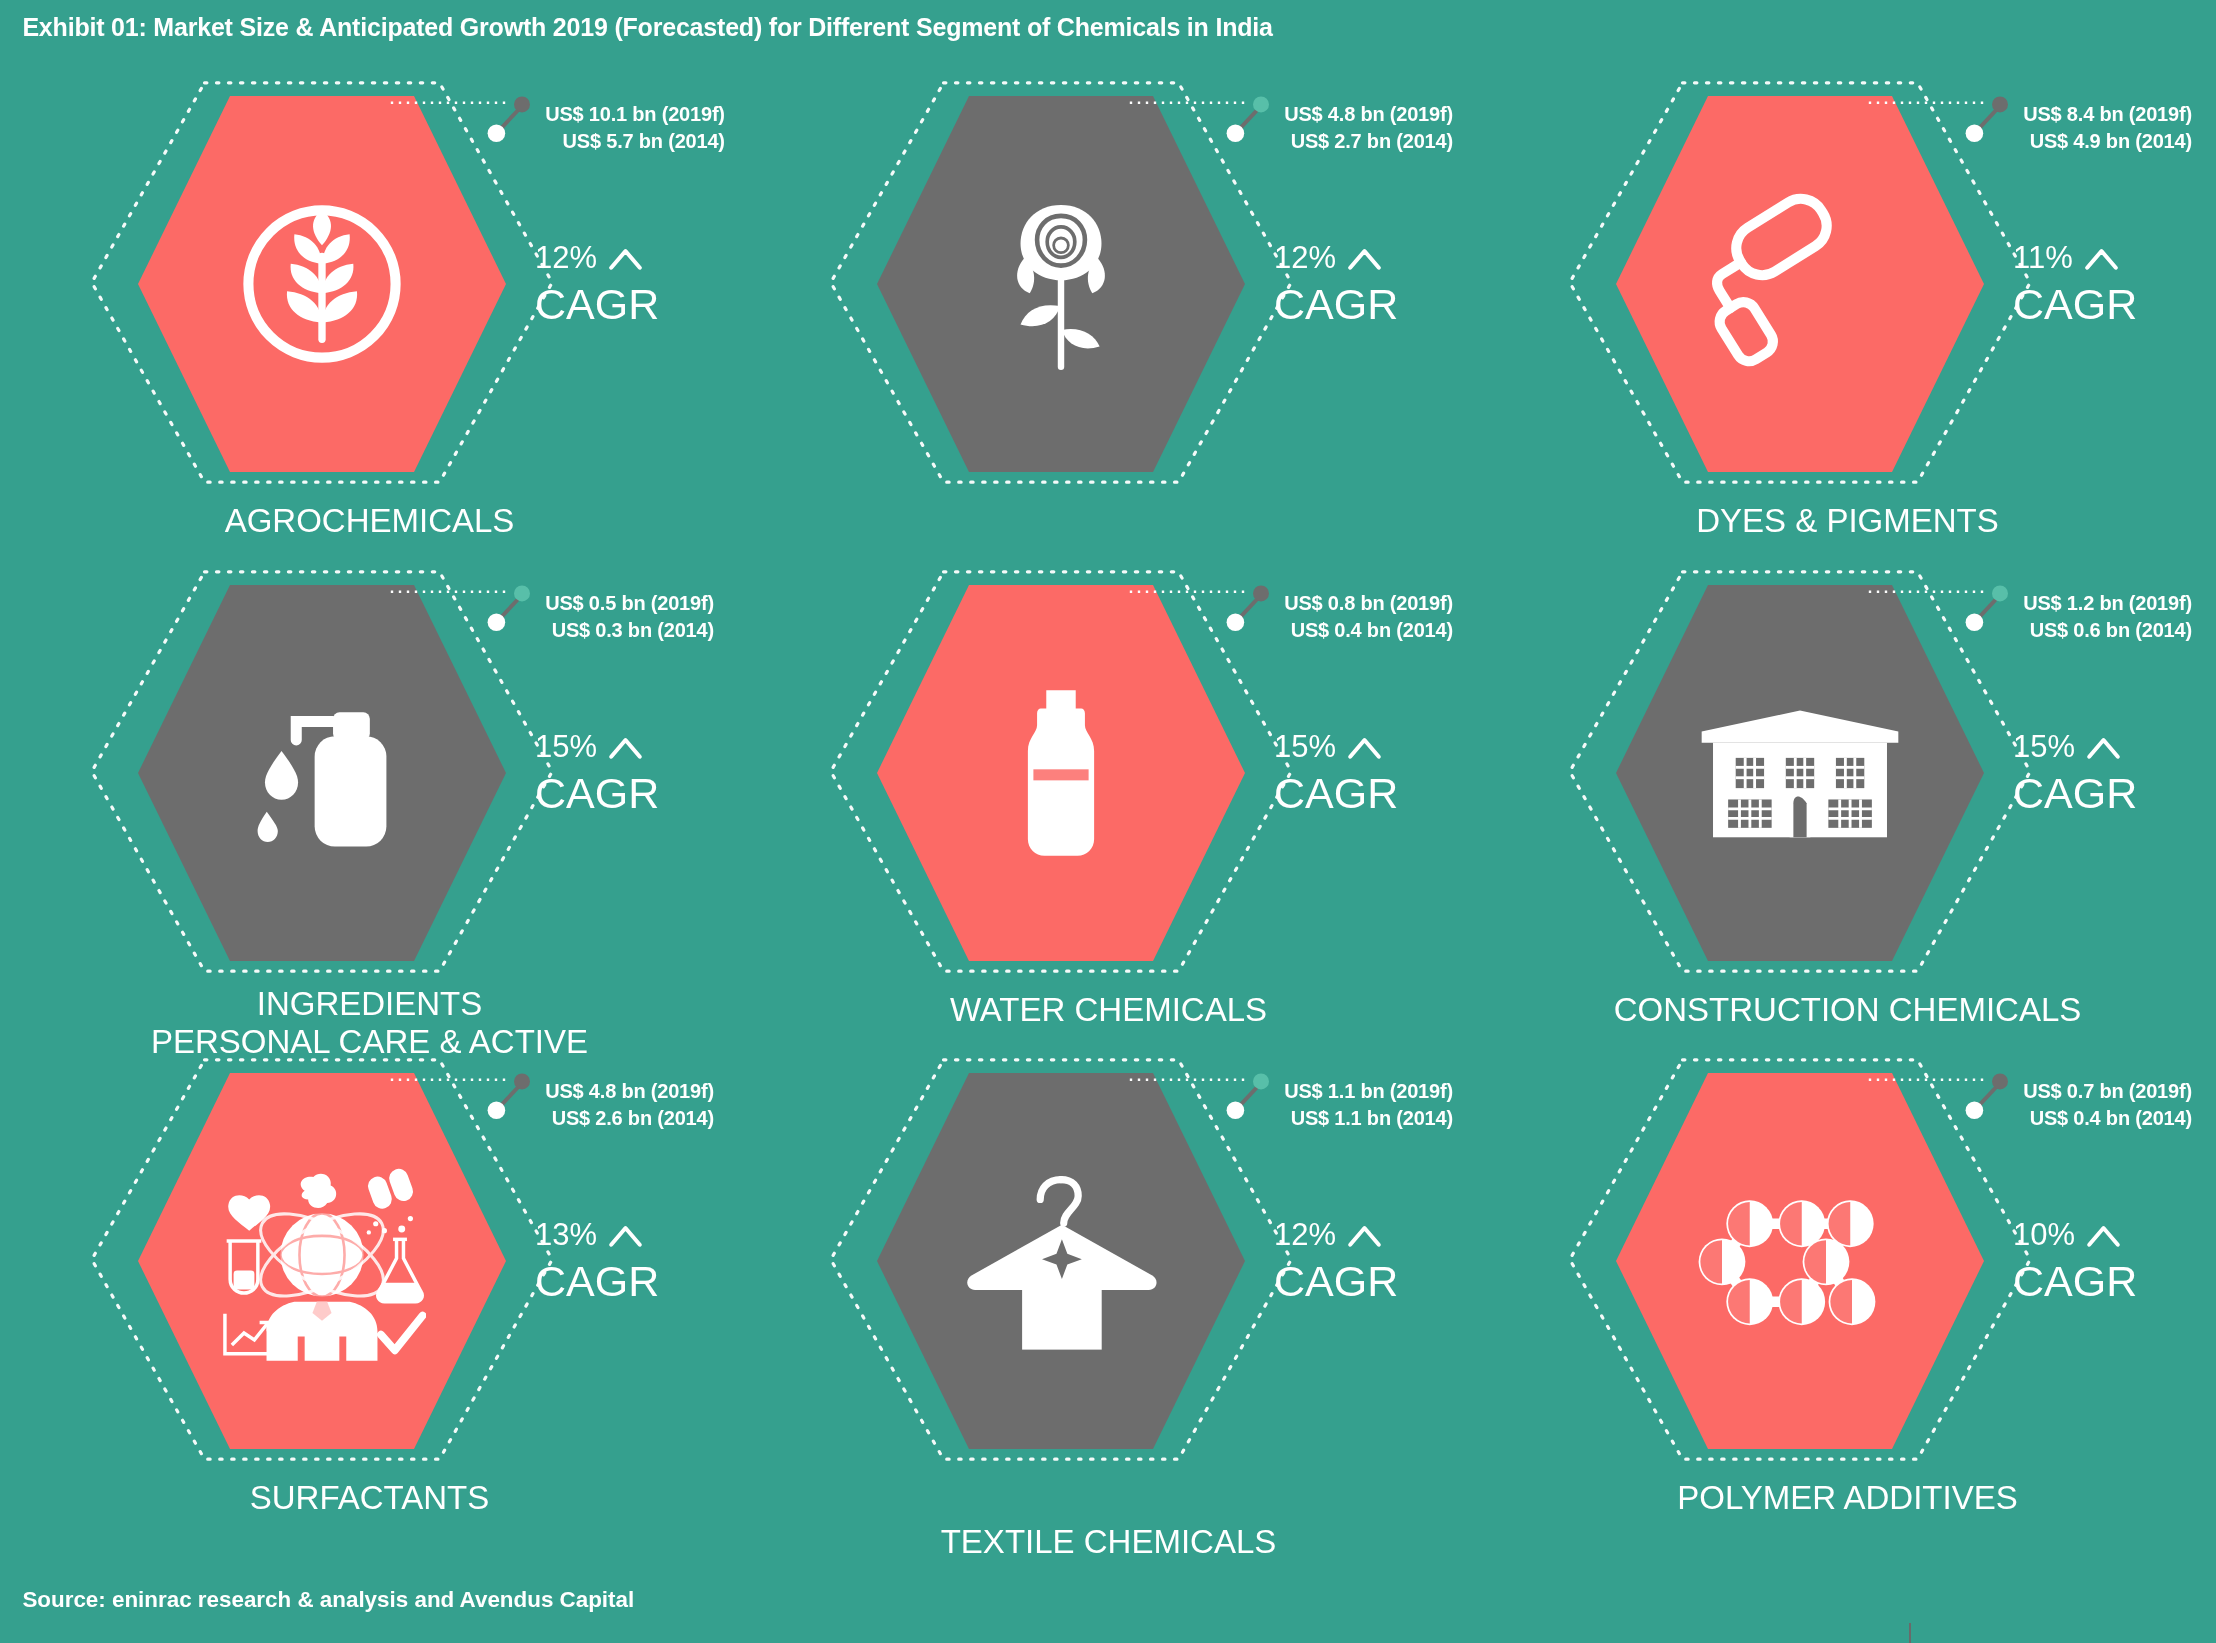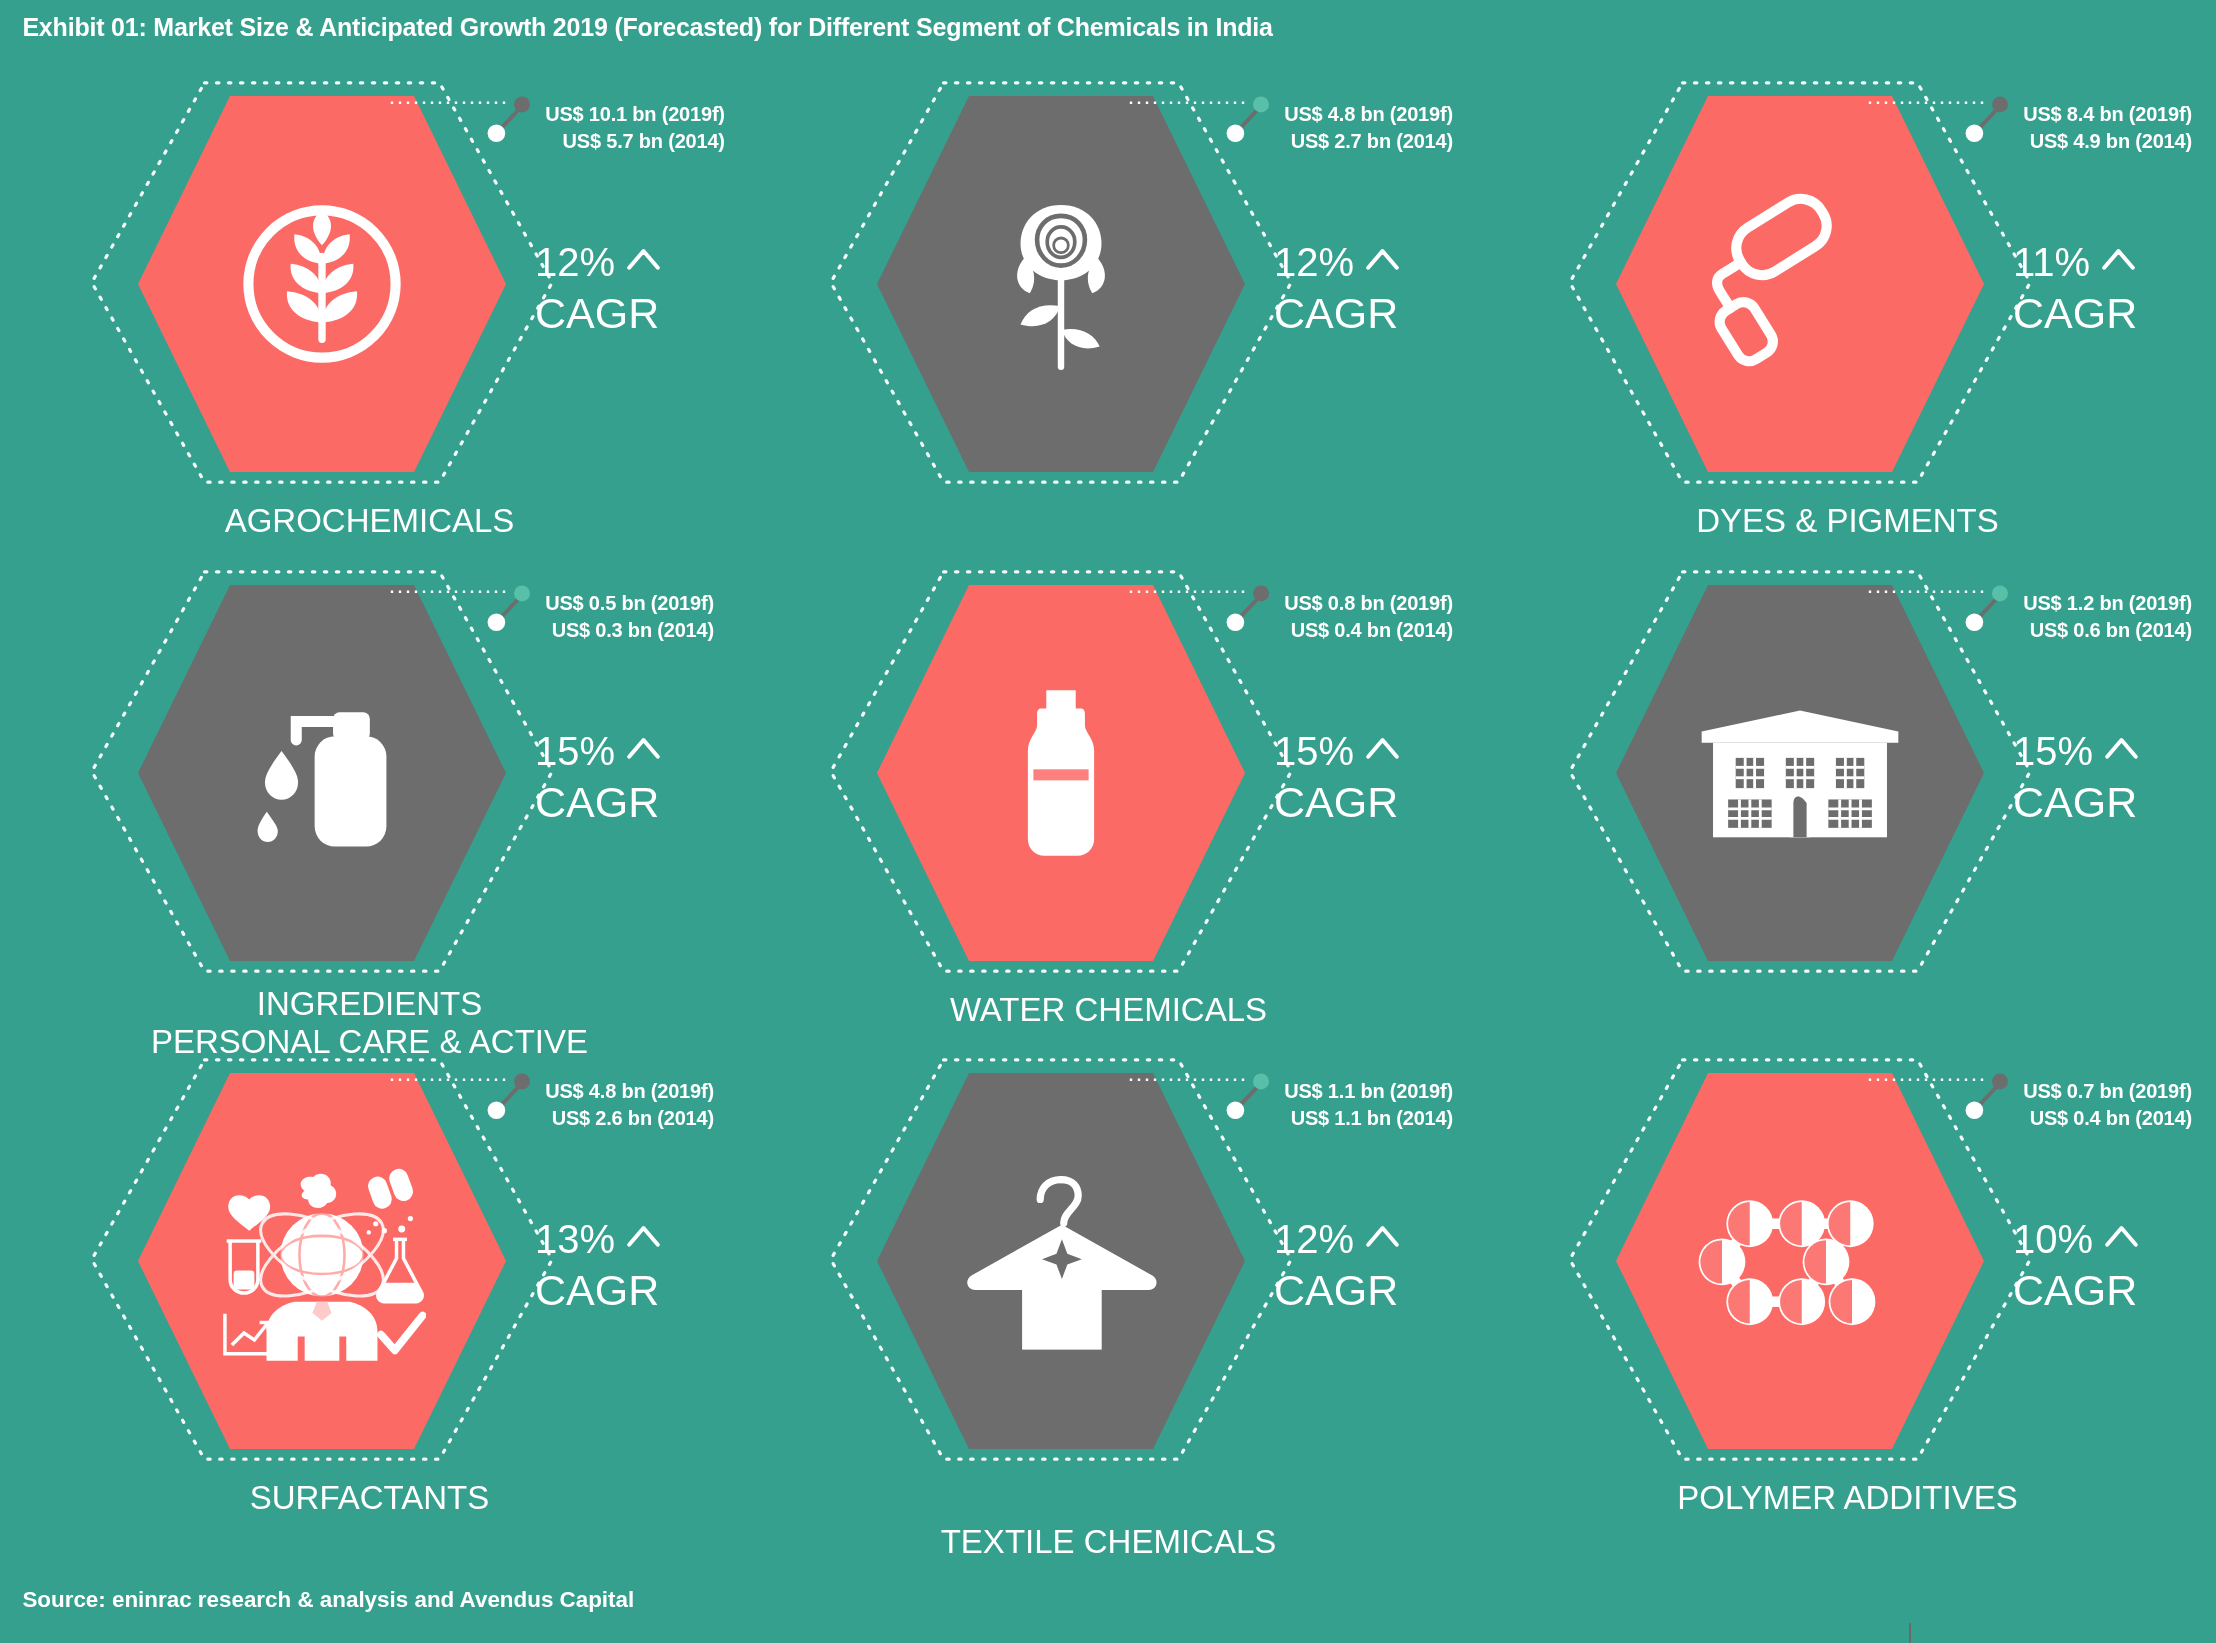--- a/index.html
+++ b/index.html
@@ -140,21 +140,21 @@
     position: absolute;
     color: #ffffff;
     white-space: nowrap;
   }
   .cagr .pct-row {
     display: flex;
     align-items: flex-start;
     gap: 11.2px;
   }
   .cagr .pct {
-    font-size: 40px;
+    font-size: 31px;
     line-height: 1;
     font-weight: 400;
   }
   .cagr .caret {
     width: 35px;
     height: 24px;
     margin-top: 4.8px;
   }
   .cagr .caret svg { display: block; width: 100%; height: 100%; }
   .cagr .cagr-label {
@@ -471,20 +471,23 @@
             <span class="pct">15%</span>
             <span class="caret">
               <svg viewBox="0 0 44 30">
                 <path d="M4 26 L22 5 L40 26" fill="none" stroke="#ffffff" stroke-width="5" stroke-linecap="round" stroke-linejoin="round"></path>
               </svg>
             </span>
           </div>
           <div class="cagr-label">CAGR</div>
         </div>
       </div>
+      <div class="caption" style="top: 422px;">
+        <div>CONSTRUCTION CHEMICALS</div>
+      </div>
     </div>
     <div class="cell col-0 row-2">
       <div class="hex-wrap">
         <div class="hex-outline">
           <svg viewBox="0 0 588 512" preserveAspectRatio="none">
             <polygon points="147,6 441,6 582,256 441,506 147,506 6,256" fill="none" stroke="#ffffff" stroke-width="4" stroke-dasharray="3 12" stroke-linecap="round" opacity="0.95"></polygon>
           </svg>
         </div>
         <div class="hex-solid red">
           <svg viewBox="0 0 240 230" fill="none" class="hex-icon wide">

